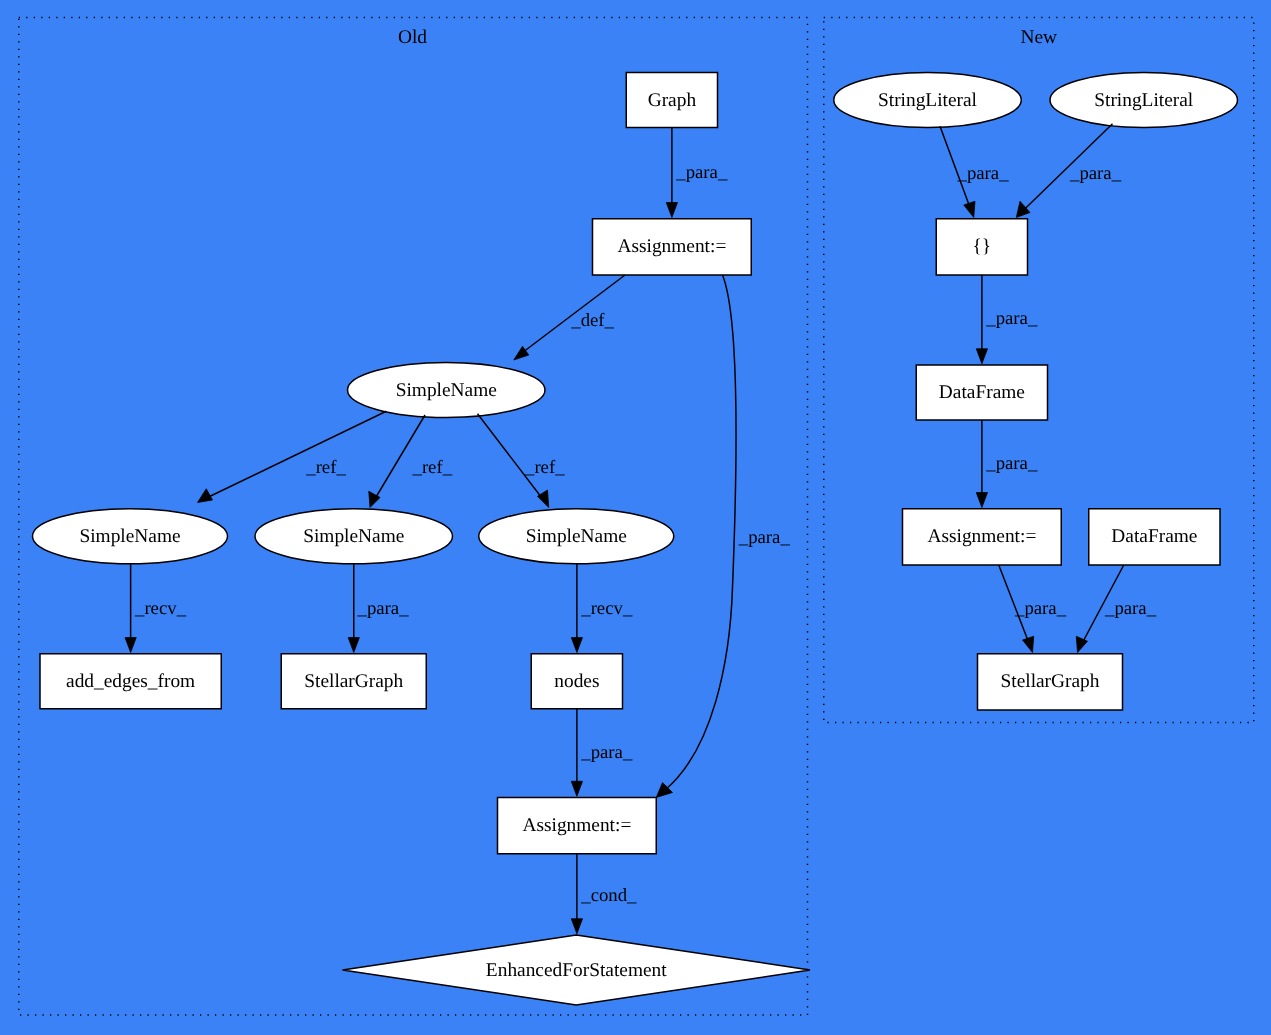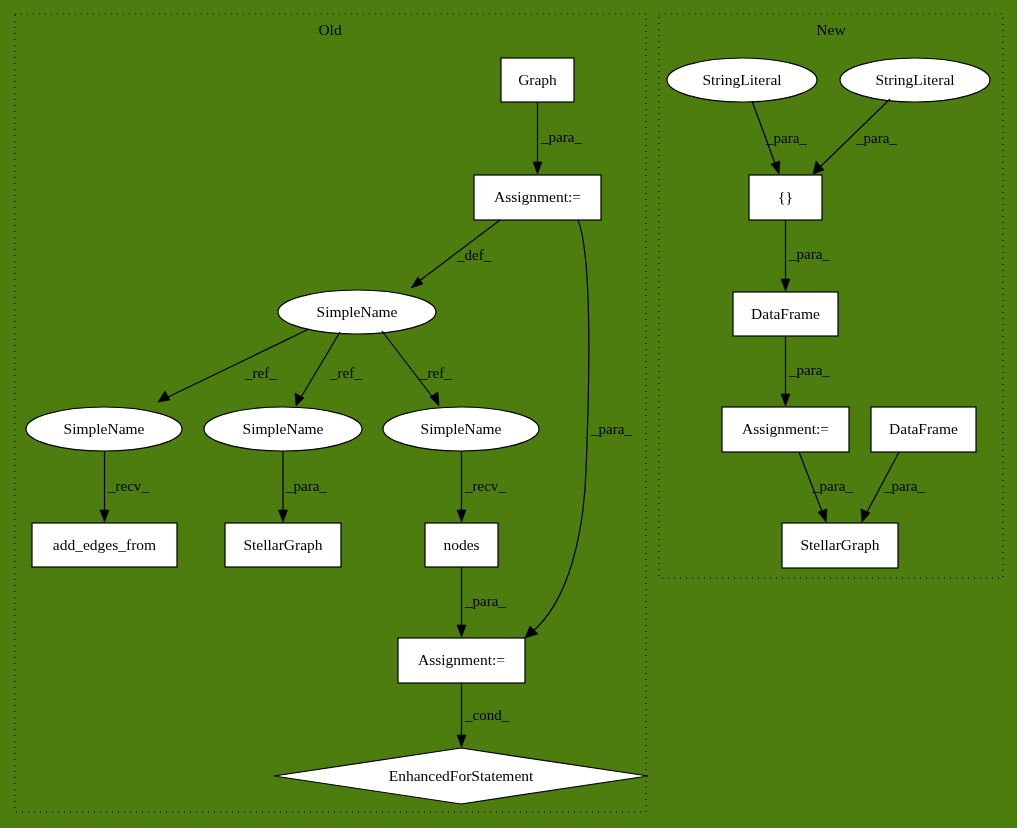--- a/index.html
+++ b/index.html
@@ -4,21 +4,21 @@
 <style>
   html, body {
     margin: 0;
     padding: 0;
     background: #ffffff;
   }
   #canvas {
     position: relative;
     width: 1017px;
     height: 828px;
-    background: #4d7c0f;
+    background: #3b82f6;
     font-family: "Liberation Serif", "DejaVu Serif", serif;
     overflow: hidden;
   }
   svg.graph-layer {
     position: absolute;
     left: 0;
     top: 0;
     width: 1017px;
     height: 828px;
   }

